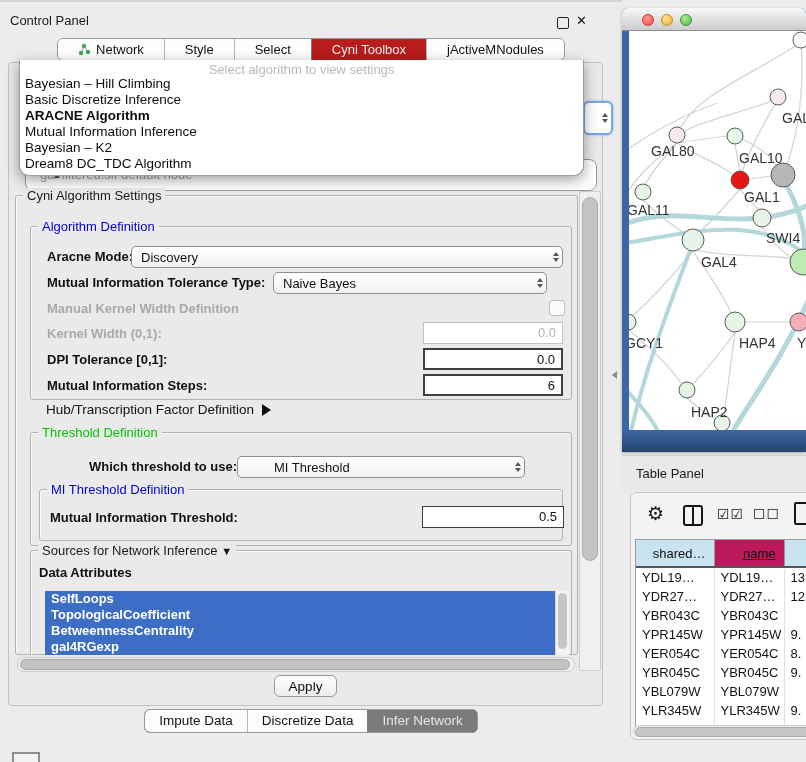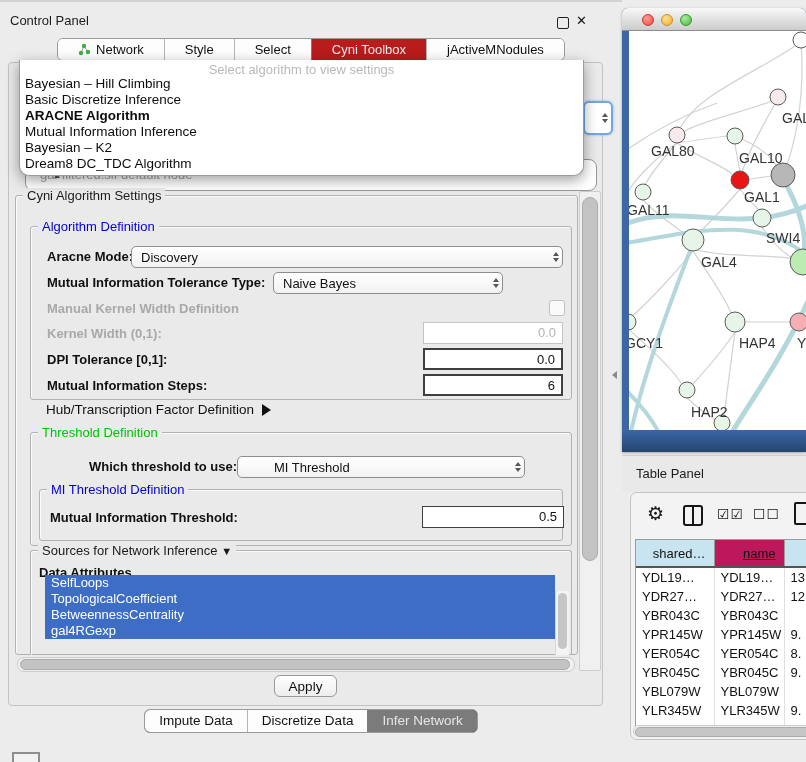--- a/index.html
+++ b/index.html
@@ -47,21 +47,21 @@
   .t-blue{color:#0202d6;}
   .t-green{color:#02c402;}
   .lbl{position:absolute;font-size:13px;font-weight:bold;color:#101010;white-space:nowrap;}
   .lbl.dis{color:#a9a9a9;}
   .combo{position:absolute;height:22px;background:linear-gradient(#ffffff,#f2f2f2);border:1px solid #8d8d8d;border-radius:5px;font-size:13px;color:#111;line-height:21px;padding-left:9px;box-sizing:border-box;}
   .numfield{position:absolute;height:22px;background:#fff;border:2px solid #3f3f3f;box-sizing:border-box;font-size:13px;color:#111;text-align:right;padding:2px 6px 0 0;}
   .numfield.dis{border:1px solid #c3c3c3;color:#b3b3b3;}
   .chk{position:absolute;width:14px;height:14px;background:#fafafa;border:1px solid #c0c0c0;border-radius:3px;}
   .arrow-right{display:inline-block;width:0;height:0;border-top:6px solid transparent;border-bottom:6px solid transparent;border-left:9px solid #111;vertical-align:-2px;margin-left:8px;}
   
-  .attr-list{position:absolute;left:14px;top:24px;width:510px;height:64px;background:#fff;overflow:hidden;}
+  .attr-list{position:absolute;left:14px;top:40px;width:510px;height:64px;background:#fff;overflow:hidden;font-weight:bold;}
   .attr-item{height:16px;line-height:16px;padding-left:6px;font-size:13px;white-space:nowrap;}
   .attr-item.selected{background:#3d6dc4;color:#fff;}
   .attr-vscroll{position:absolute;left:524px;top:40px;width:13px;height:64px;background:#f4f4f4;border-left:1px solid #d5d5d5;}
   .attr-vscroll .thumb{position:absolute;left:1.5px;top:2px;width:9px;height:56px;background:#c6c6c6;border-radius:5px;}
   
   .apply-row{position:absolute;left:0;top:612px;width:593px;display:flex;justify-content:center;}
   .btn{height:22px;padding:0 14px;background:linear-gradient(#ffffff,#ededed);border:1px solid #999;border-radius:6px;font-size:13.5px;color:#111;line-height:21px;}
   
   .cp-bottom-tabs{position:absolute;left:0;top:707px;width:622px;display:flex;justify-content:center;}
   .btabrow{display:flex;border:1px solid #9a9a9a;border-radius:6px;overflow:hidden;background:#0c4a6e;height:22px;}
@@ -168,21 +168,21 @@
         <span class="lbl" style="left:16px;top:22px;">Aracne Mode:</span>
         <div class="combo" style="left:100px;top:19px;width:432px;">
           <span>Discovery</span>
           <span class="spin">
               <span class="tri-up"></span>
               <span class="tri-down"></span>
             </span>
         </div>
 
         <span class="lbl" style="left:16px;top:48px;">Mutual Information Tolerance Type:</span>
-        <div class="combo" style="left:242px;top:45px;width:230px;">
+        <div class="combo" style="left:242px;top:45px;width:274px;">
           <span>Naive Bayes</span>
           <span class="spin">
               <span class="tri-up"></span>
               <span class="tri-down"></span>
             </span>
         </div>
 
         <span class="lbl dis" style="left:16px;top:74px;">Manual Kernel Width Definition</span>
         <span class="chk" style="left:518px;top:73px;"></span>
 

